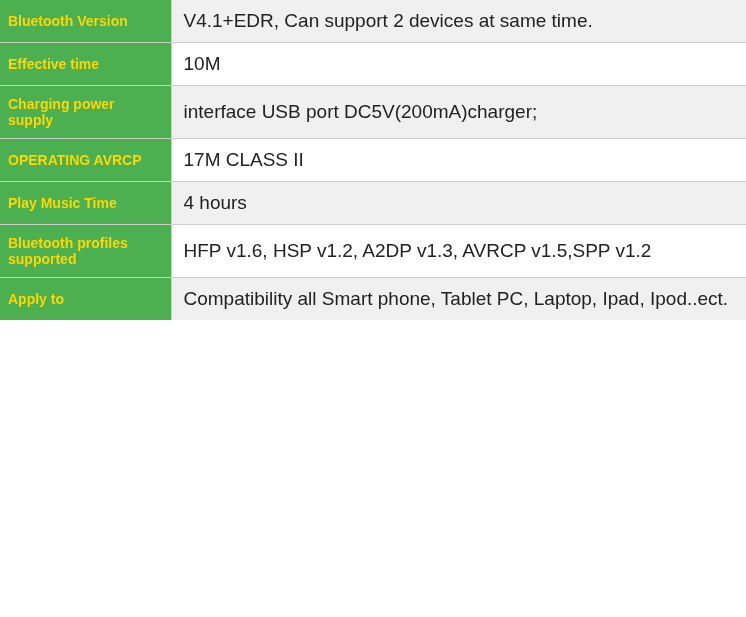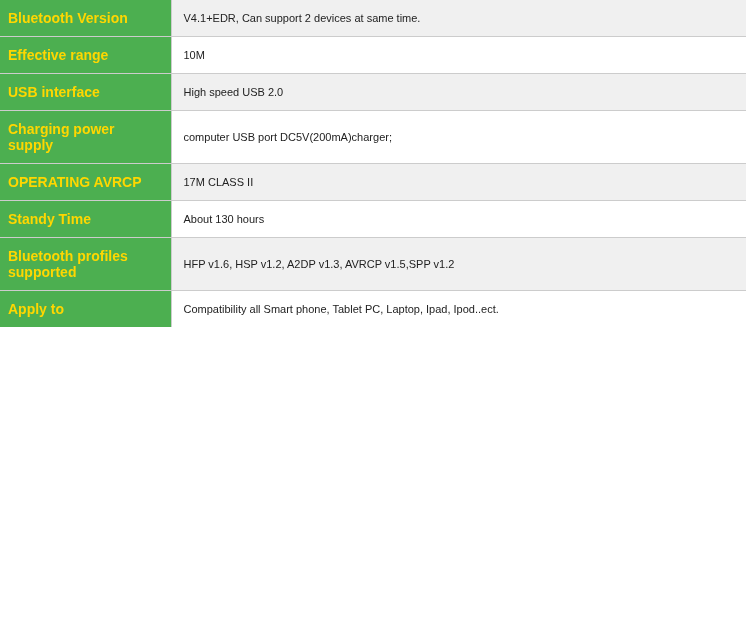--- a/index.html
+++ b/index.html
@@ -35,21 +35,21 @@
       font-size: 14px;
       padding: 10px 8px;
       width: 171px;
       vertical-align: middle;
       border-right: 1px solid #ccc;
     }
 
     .value-cell {
       background-color: #f9f9f9;
       color: #222;
-      font-size: 11px;
+      font-size: 19px;
       padding: 10px 12px;
       vertical-align: middle;
     }
 
     .spec-table tr:nth-child(even) .value-cell {
       background-color: #fff;
     }
 
     .spec-table tr:nth-child(odd) .value-cell {
       background-color: #f0f0f0;
@@ -58,38 +58,34 @@
 </head>
 <body>
 
 <table class="spec-table">
   <tbody id="table-body">
   <tr>
         <td class="label-cell">Bluetooth Version</td>
         <td class="value-cell">V4.1+EDR, Can support 2 devices at same time.</td>
       </tr>
       <tr>
-        <td class="label-cell">Effective range</td>
+        <td class="label-cell">Effective time</td>
         <td class="value-cell">10M</td>
       </tr>
       <tr>
-        <td class="label-cell">USB interface</td>
-        <td class="value-cell">High speed USB 2.0</td>
-      </tr>
-      <tr>
         <td class="label-cell">Charging power supply</td>
-        <td class="value-cell">computer USB port DC5V(200mA)charger;</td>
+        <td class="value-cell">interface USB port DC5V(200mA)charger;</td>
       </tr>
       <tr>
         <td class="label-cell">OPERATING AVRCP</td>
         <td class="value-cell">17M  CLASS II</td>
       </tr>
       <tr>
-        <td class="label-cell">Standy Time</td>
-        <td class="value-cell">About 130 hours</td>
+        <td class="label-cell">Play Music Time</td>
+        <td class="value-cell">4 hours</td>
       </tr>
       <tr>
         <td class="label-cell">Bluetooth profiles supported</td>
         <td class="value-cell">HFP v1.6, HSP v1.2, A2DP v1.3, AVRCP v1.5,SPP v1.2</td>
       </tr>
       <tr>
         <td class="label-cell">Apply to</td>
         <td class="value-cell">Compatibility all Smart phone, Tablet PC, Laptop, Ipad, Ipod..ect.</td>
       </tr>
     </tbody>

